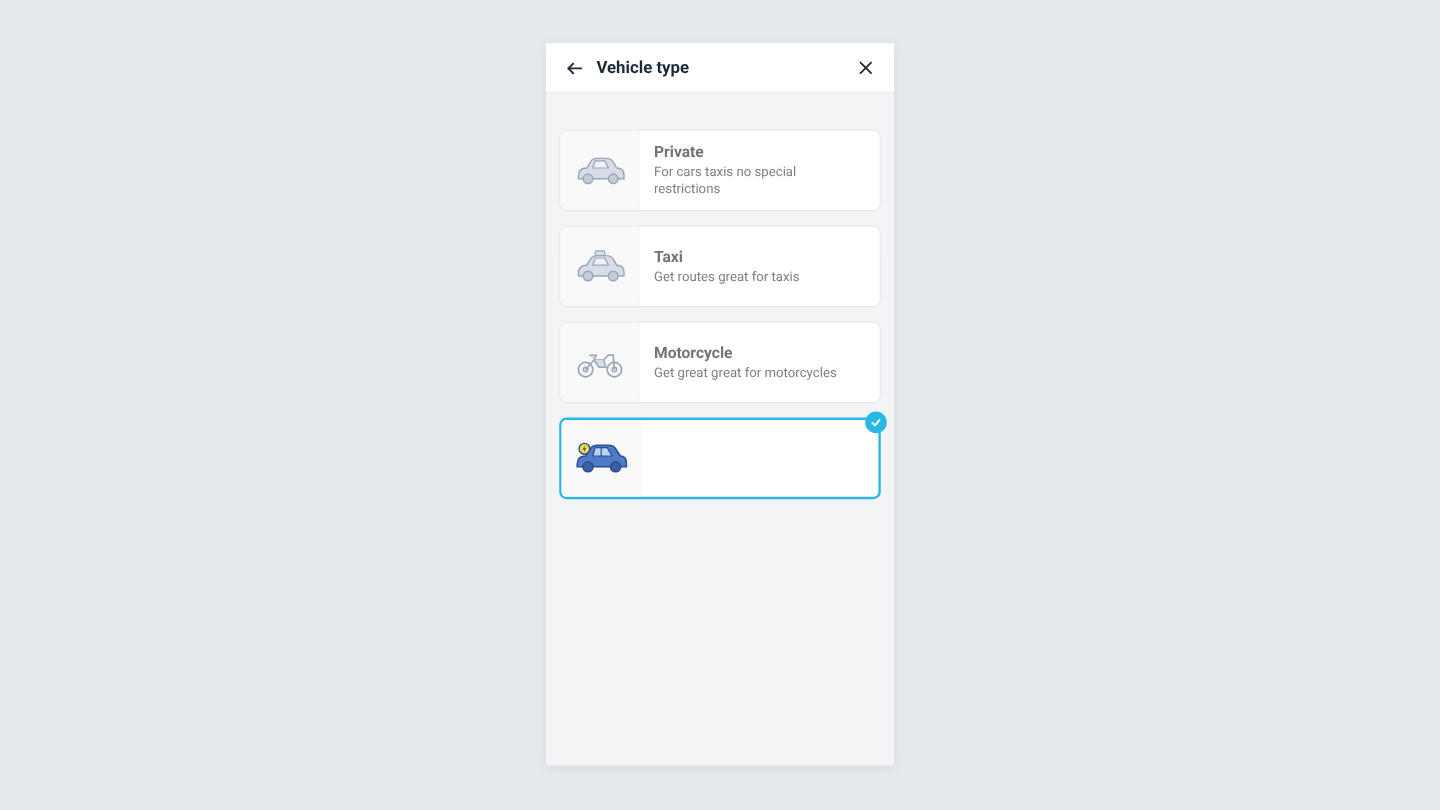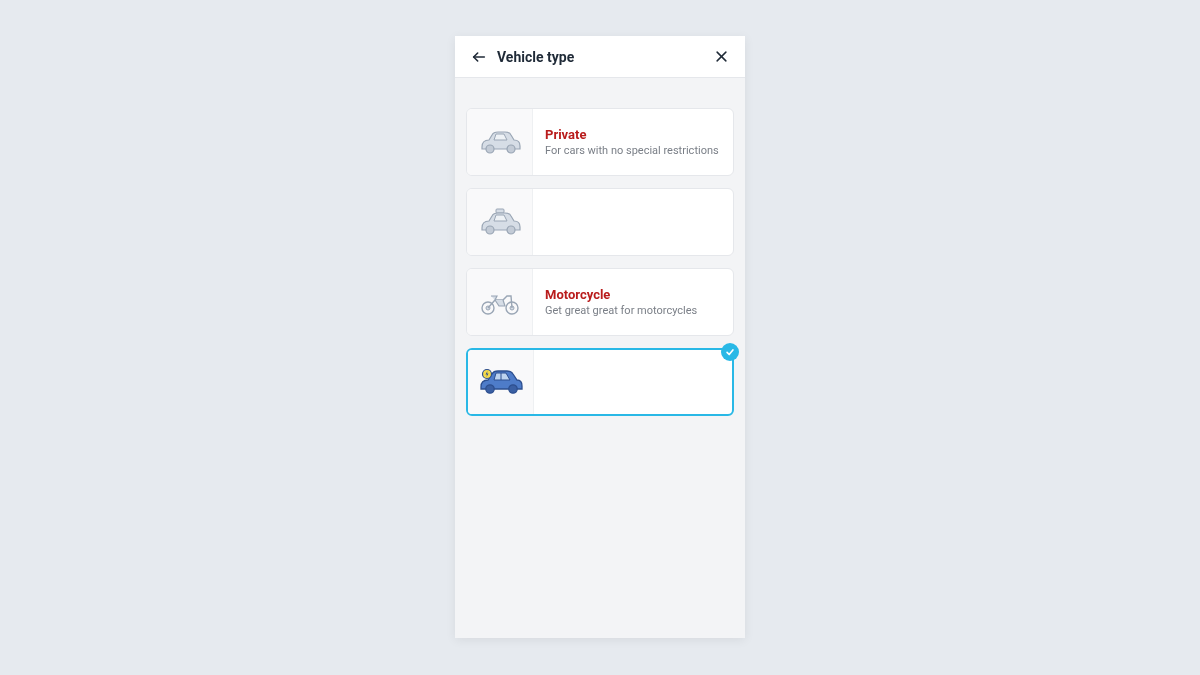--- a/index.html
+++ b/index.html
@@ -82,21 +82,21 @@
     .text-col {
       flex: 1;
       padding: 0 12px;
       display: flex;
       flex-direction: column;
       justify-content: center;
     }
     .card-title {
       font-size: 13px;
       font-weight: 700;
-      color: #b91c1c;
+      color: #737373;
       margin-bottom: 2px;
     }
     .card-desc {
       font-size: 11px;
       color: #7a7f87;
       line-height: 1.25;
     }
     .check-badge {
       position: absolute;
       top: -7px;
@@ -138,33 +138,37 @@
       <div class="icon-col">
         <svg width="46" height="28" viewBox="0 0 46 28">
           <path d="M5 19 C5 14 8 12 12 12 L15 7 C16 5 18 4 21 4 L28 4 C31 4 33 5 34 7 L37 12 C41 12 43 14 43 18 L43 21 L5 21 Z" fill="#d6dde6" stroke="#9aa6b5" stroke-width="1.2"></path>
           <circle cx="13" cy="21" r="4" fill="#c3cbd6" stroke="#9aa6b5" stroke-width="1.2"></circle>
           <circle cx="34" cy="21" r="4" fill="#c3cbd6" stroke="#9aa6b5" stroke-width="1.2"></circle>
           <path d="M17 12 L19 6 L27 6 L30 12 Z" fill="#eef2f6" stroke="#9aa6b5" stroke-width="1"></path>
         </svg>
       </div>
       <div class="text-col">
         <div class="card-title">Private</div>
-        <div class="card-desc">For cars with no special restrictions</div>
+        <div class="card-desc">For cars taxis no special restrictions</div>
       </div>
     </div>
 
     <div class="card">
       <div class="icon-col">
         <svg width="46" height="30" viewBox="0 0 46 30">
           <rect x="19" y="2" width="8" height="4" rx="1" fill="#d6dde6" stroke="#9aa6b5" stroke-width="1"></rect>
           <path d="M5 21 C5 16 8 14 12 14 L15 9 C16 7 18 6 21 6 L28 6 C31 6 33 7 34 9 L37 14 C41 14 43 16 43 20 L43 23 L5 23 Z" fill="#d6dde6" stroke="#9aa6b5" stroke-width="1.2"></path>
           <circle cx="13" cy="23" r="4" fill="#c3cbd6" stroke="#9aa6b5" stroke-width="1.2"></circle>
           <circle cx="34" cy="23" r="4" fill="#c3cbd6" stroke="#9aa6b5" stroke-width="1.2"></circle>
           <path d="M17 14 L19 8 L27 8 L30 14 Z" fill="#eef2f6" stroke="#9aa6b5" stroke-width="1"></path>
         </svg>
+      </div>
+      <div class="text-col">
+        <div class="card-title">Taxi</div>
+        <div class="card-desc">Get routes great for taxis</div>
       </div>
     </div>
 
     <div class="card">
       <div class="icon-col">
         <svg width="46" height="28" viewBox="0 0 46 28">
           <circle cx="11" cy="20" r="6" fill="none" stroke="#9aa6b5" stroke-width="1.4"></circle>
           <circle cx="35" cy="20" r="6" fill="none" stroke="#9aa6b5" stroke-width="1.4"></circle>
           <circle cx="11" cy="20" r="2" fill="#d6dde6" stroke="#9aa6b5" stroke-width="1"></circle>
           <circle cx="35" cy="20" r="2" fill="#d6dde6" stroke="#9aa6b5" stroke-width="1"></circle>

